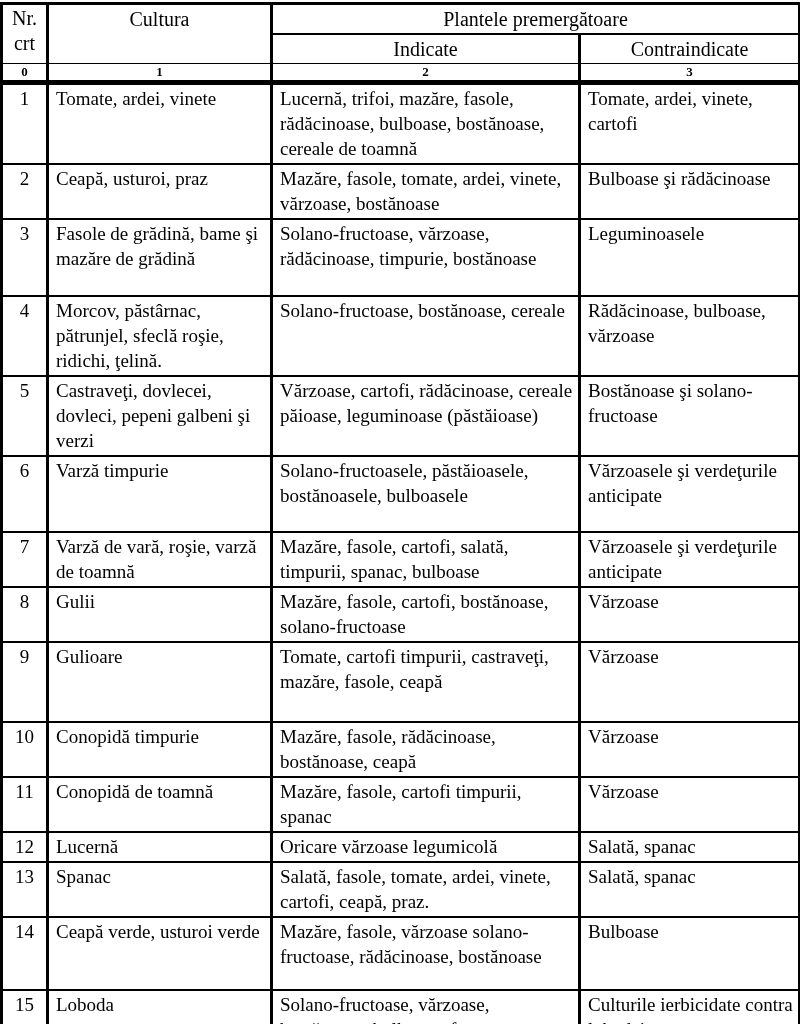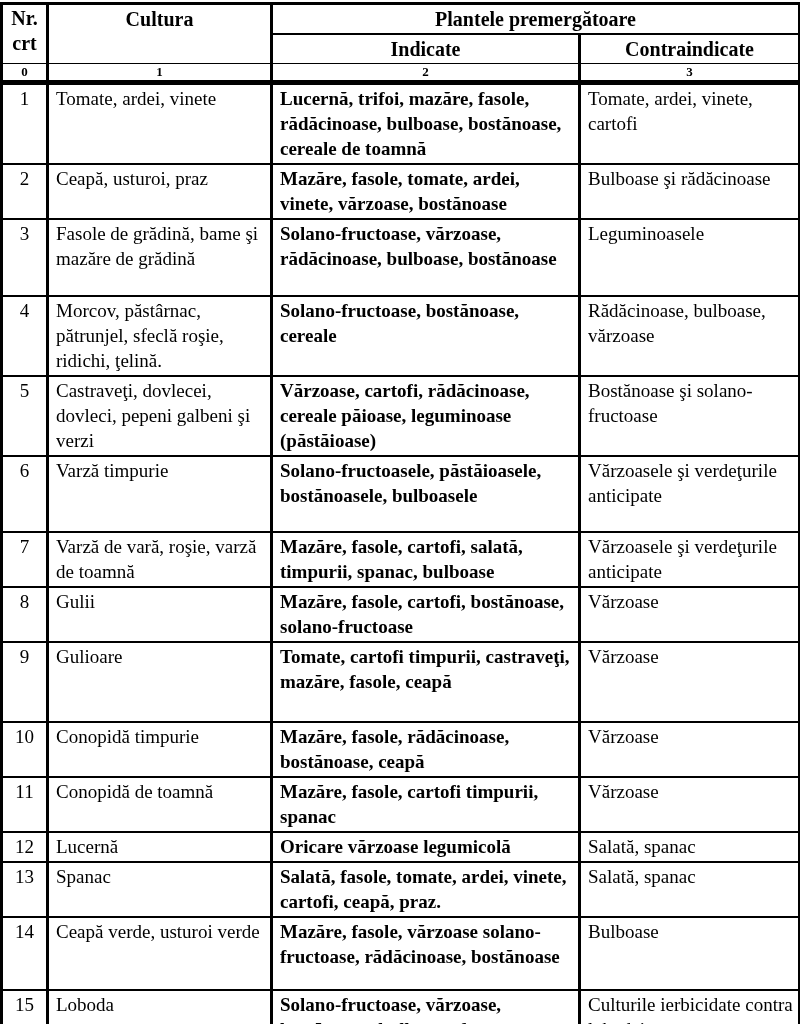--- a/index.html
+++ b/index.html
@@ -29,21 +29,21 @@
     border-left: 3px solid #000000;
     border-right: 3px solid #000000;
     border-top: 2px solid #000000;
     border-bottom: 2px solid #000000;
     vertical-align: top;
     box-sizing: border-box;
     overflow: hidden;
   }
   
   thead th {
-    font-weight: bold;
+    font-weight: normal;
     font-size: 20px;
     line-height: 26px;
     text-align: center;
     padding: 1px 2px;
   }
   tr.hdr-a th { border-bottom: 1px solid #000000; }
   tr.hdr-b th { border-bottom: 1px solid #000000; }
   th.nr-crt {
     white-space: pre-line;
     line-height: 25px;
@@ -61,21 +61,21 @@
   tbody td {
     font-size: 19px;
     line-height: 25px;
     padding: 1px 5px 2px 7px;
   }
   tbody td.c-nr {
     text-align: center;
     padding: 1px 2px;
   }
   tbody td.c-ind {
-    font-weight: bold;
+    font-weight: normal;
   }
 </style>
 </head>
 <body>
 
 <div class="doc">
   <table class="crop-table">
     <colgroup>
       <col style="width:46px">
       <col style="width:224px">
@@ -109,21 +109,21 @@
       </tr>
       <tr style="height:55px">
         <td class="c-nr">2</td>
         <td class="c-cul">Ceapă, usturoi, praz</td>
         <td class="c-ind">Mazăre, fasole, tomate, ardei, vinete, vărzoase, bostănoase</td>
         <td class="c-con">Bulboase şi rădăcinoase</td>
       </tr>
       <tr style="height:77px">
         <td class="c-nr">3</td>
         <td class="c-cul">Fasole de grădină, bame şi mazăre de grădină</td>
-        <td class="c-ind">Solano-fructoase, vărzoase, rădăcinoase, bulboase, bostănoase</td>
+        <td class="c-ind">Solano-fructoase, vărzoase, rădăcinoase, timpurie, bostănoase</td>
         <td class="c-con">Leguminoasele</td>
       </tr>
       <tr style="height:75px">
         <td class="c-nr">4</td>
         <td class="c-cul">Morcov, păstârnac, pătrunjel, sfeclă roşie, ridichi, ţelină.</td>
         <td class="c-ind">Solano-fructoase, bostănoase, cereale</td>
         <td class="c-con">Rădăcinoase, bulboase, vărzoase</td>
       </tr>
       <tr style="height:75px">
         <td class="c-nr">5</td>

